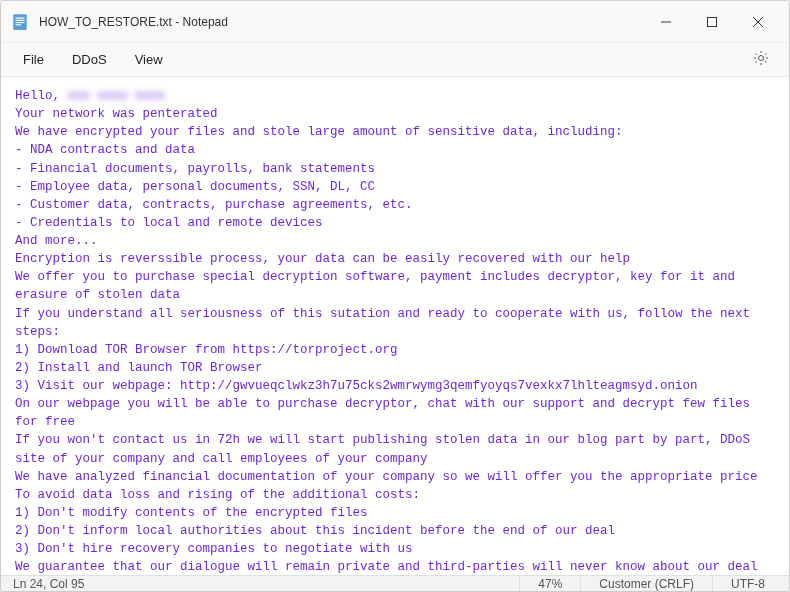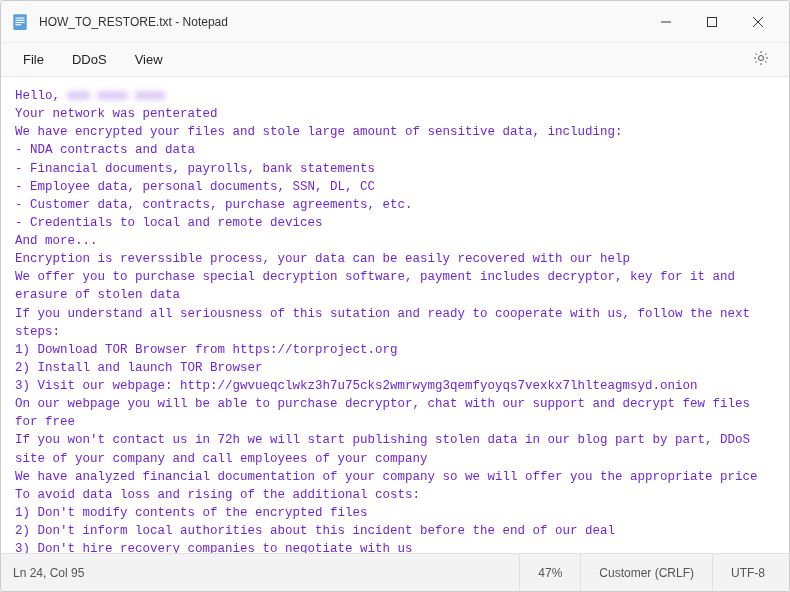--- a/index.html
+++ b/index.html
@@ -83,21 +83,21 @@
       overflow: hidden;
       white-space: pre-wrap;
       word-wrap: break-word;
       position: relative;
     }
     .blurred {
       filter: blur(3px);
       -webkit-filter: blur(3px);
     }
     .statusbar {
-      height: 38px;
+      height: 16px;
       background: #f3f3f3;
       border-top: 1px solid #e0e0e0;
       display: flex;
       align-items: center;
       font-size: 12px;
       color: #555;
     }
     .status-seg {
       padding: 0 18px;
       border-right: 1px solid #e0e0e0;

